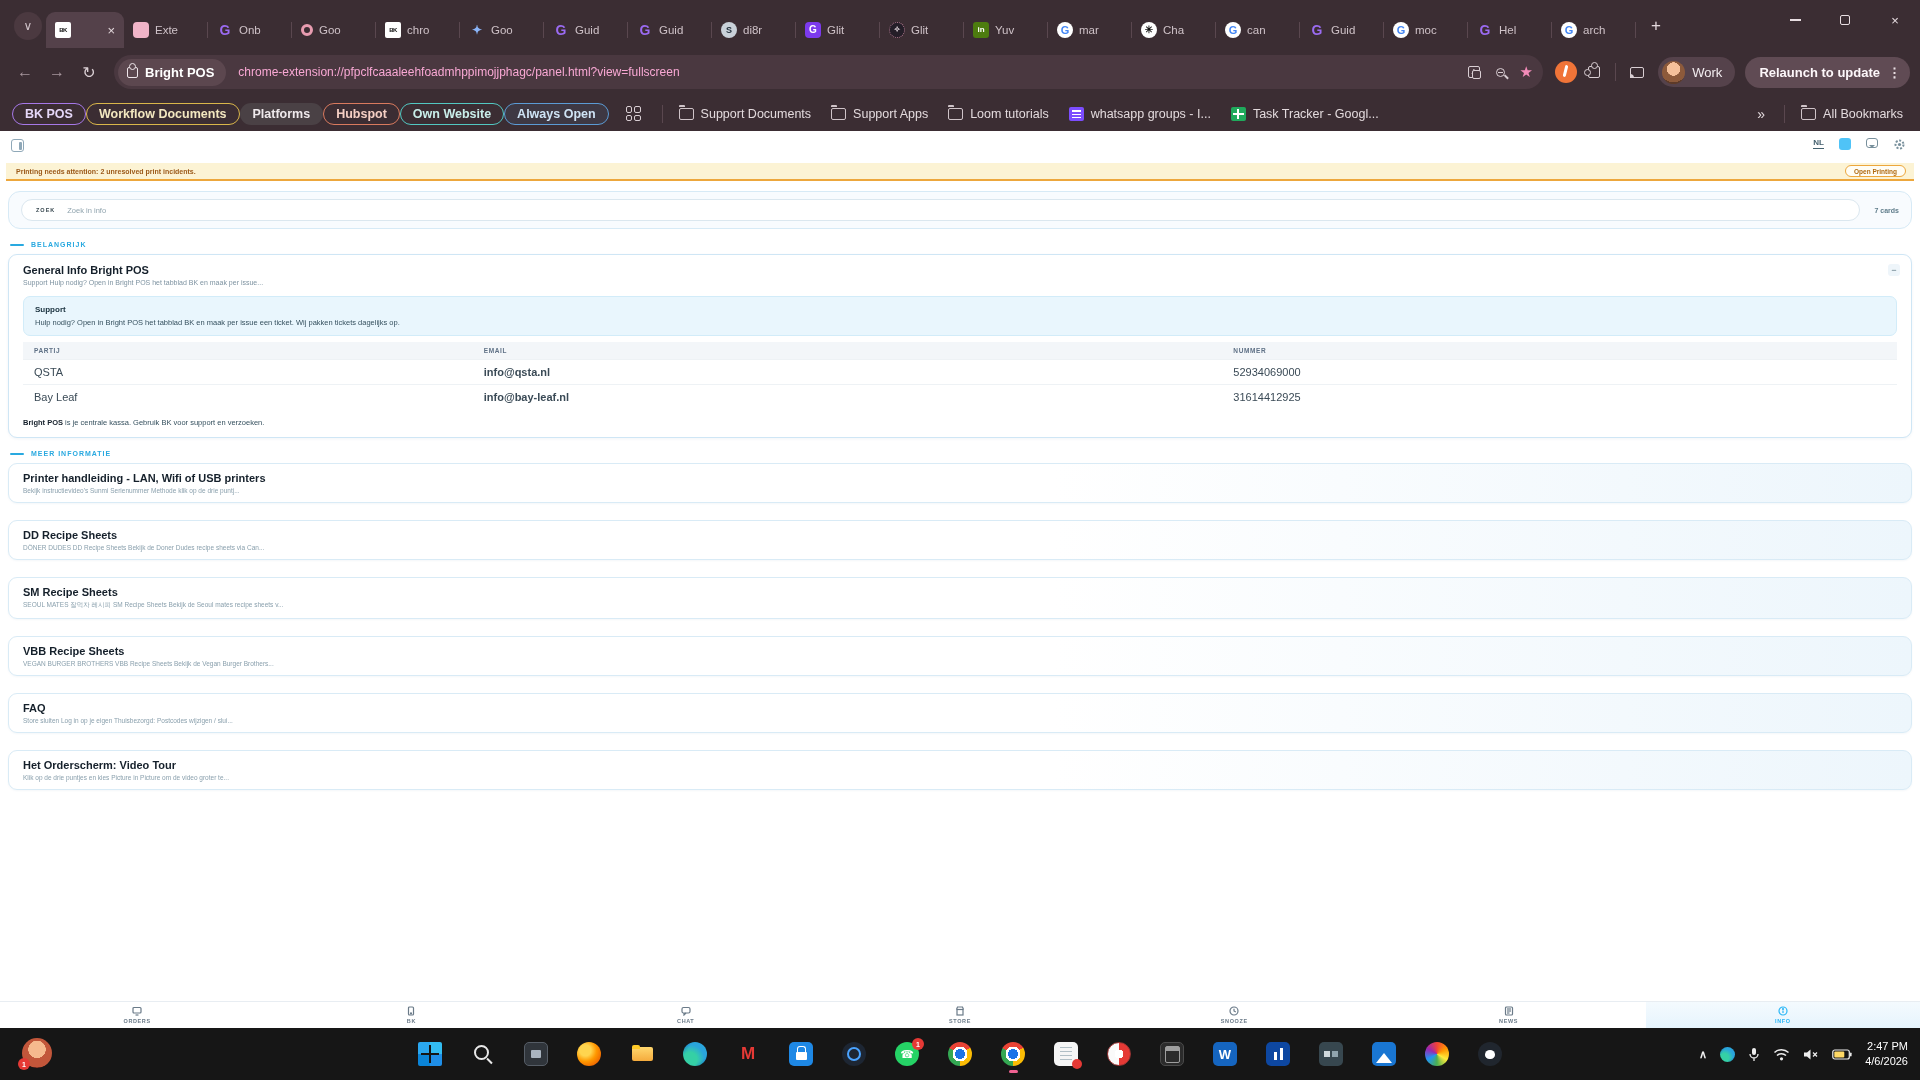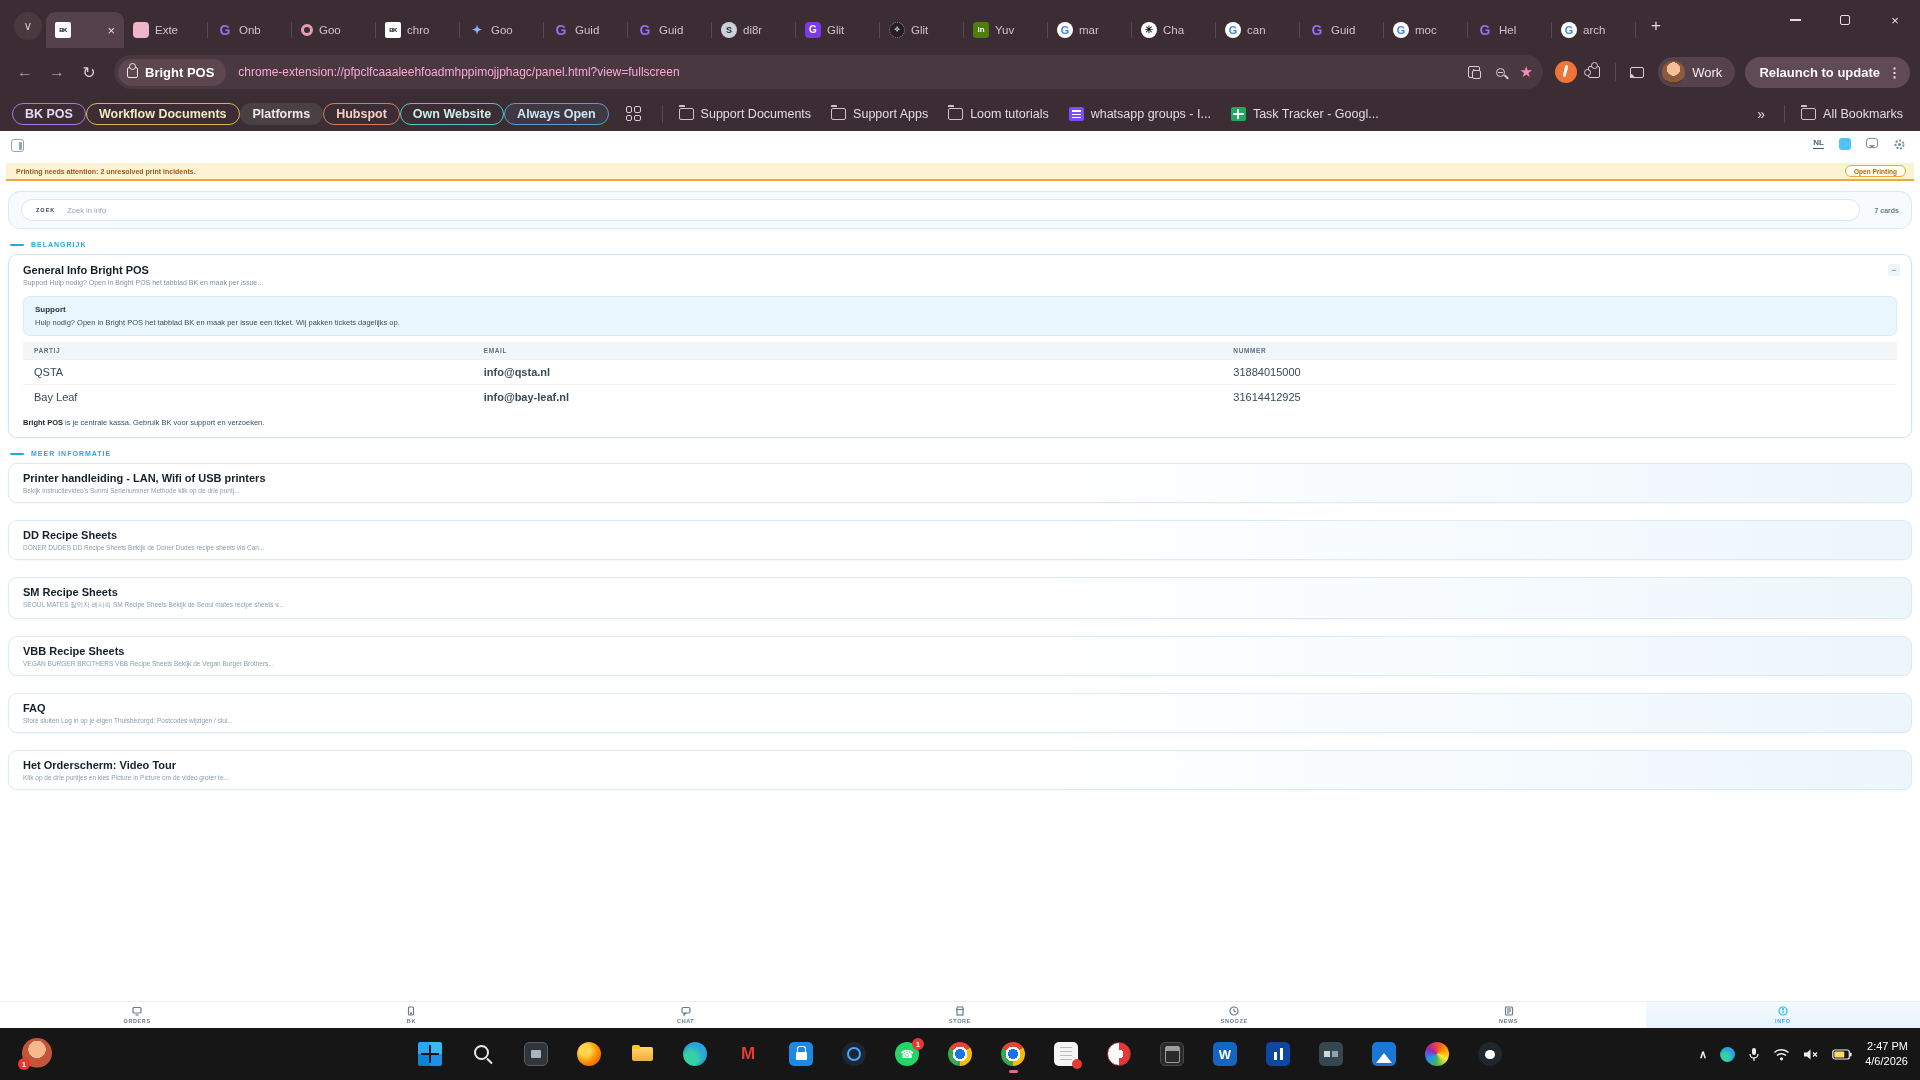--- a/index.html
+++ b/index.html
@@ -470,21 +470,21 @@
           <th class="c1">PARTIJ</th>
           <th class="c2">EMAIL</th>
           <th class="c3">NUMMER</th>
         </tr>
       </thead>
       <tbody>
 
       <tr>
             <td>QSTA</td>
             <td class="email">info@qsta.nl</td>
-            <td>31884015000</td>
+            <td>52934069000</td>
           </tr>
           <tr>
             <td>Bay Leaf</td>
             <td class="email">info@bay-leaf.nl</td>
             <td>31614412925</td>
           </tr>
         </tbody>
     </table>
 
     <div class="footnote">

